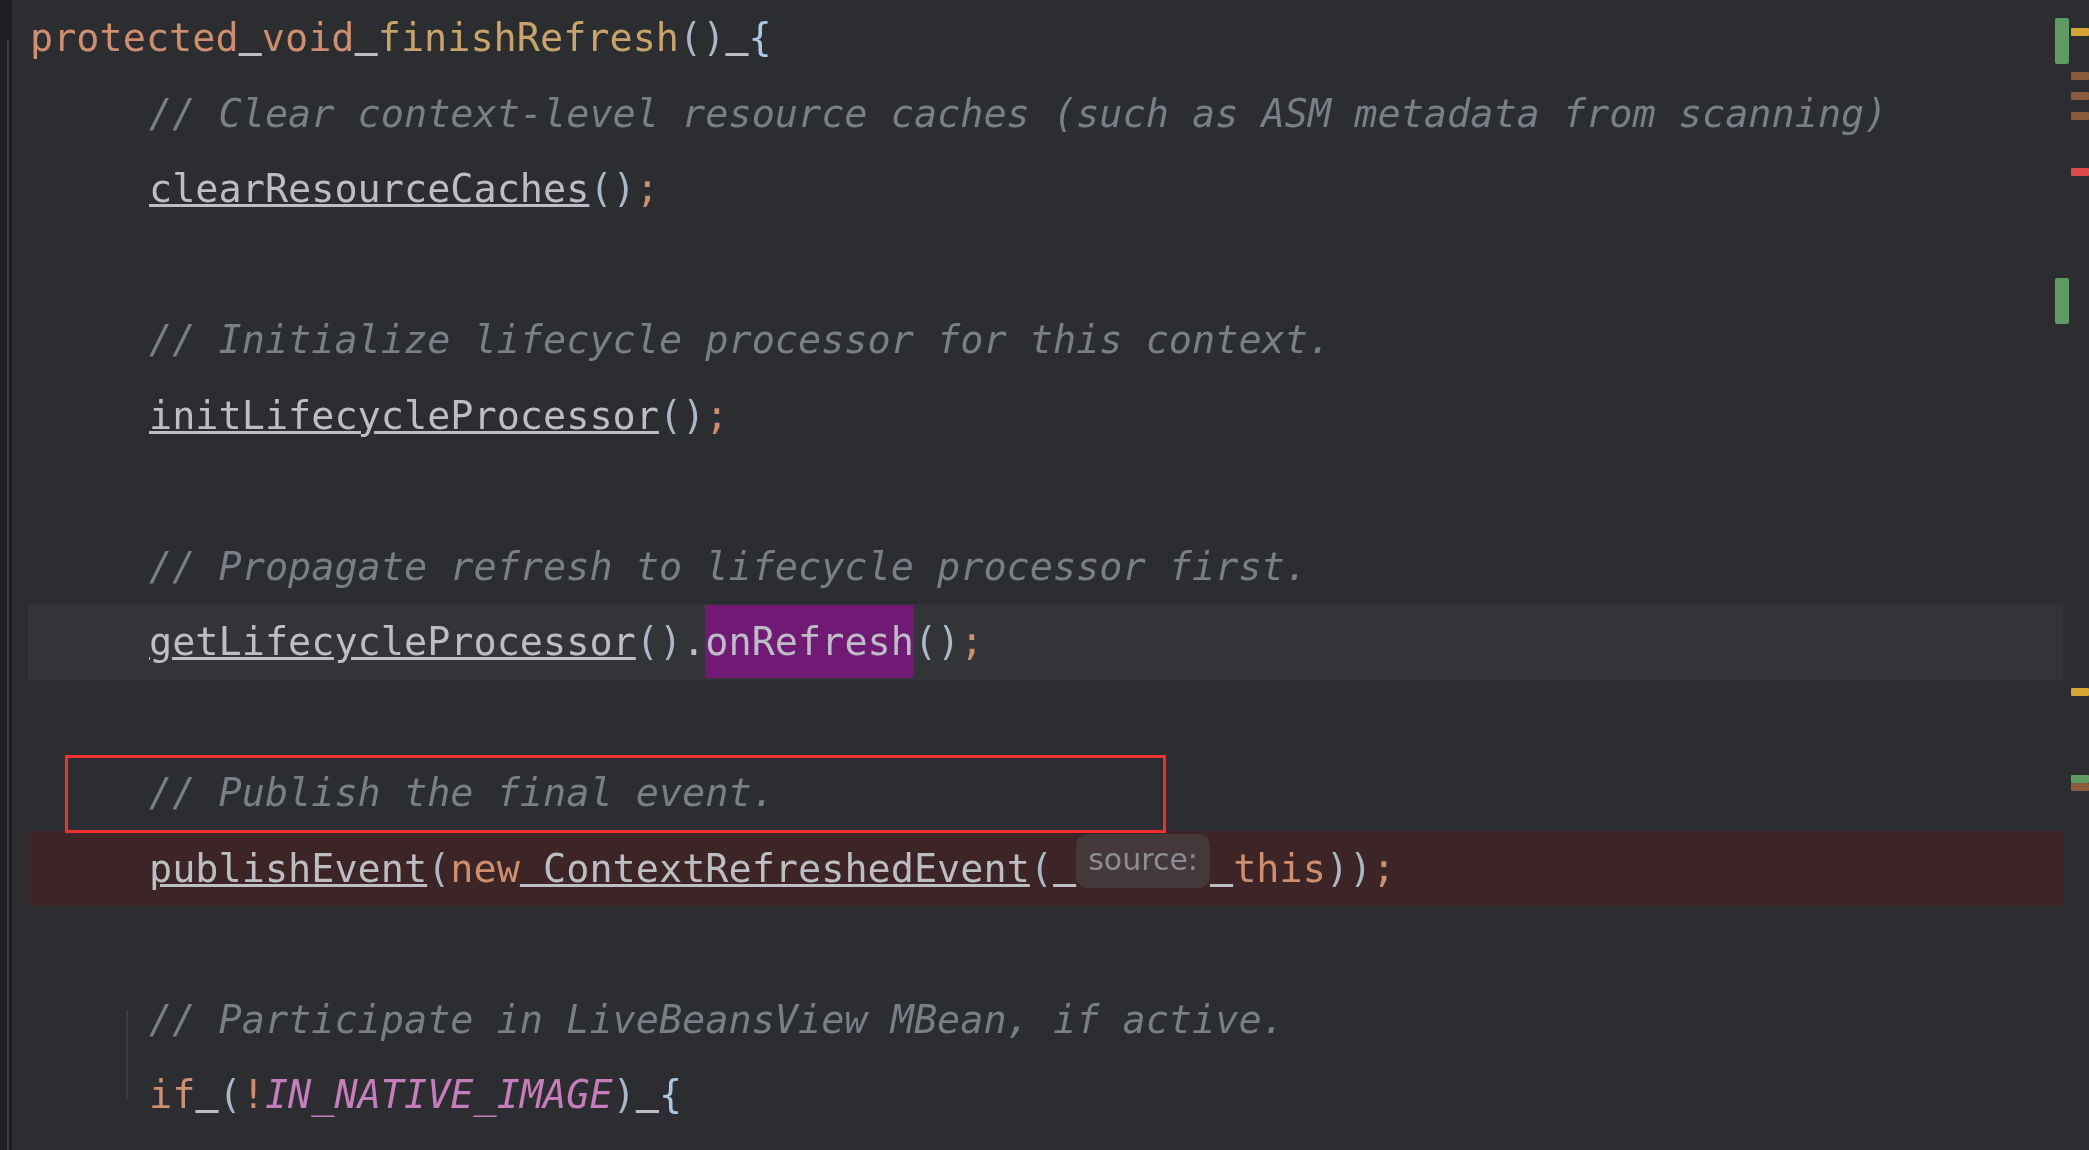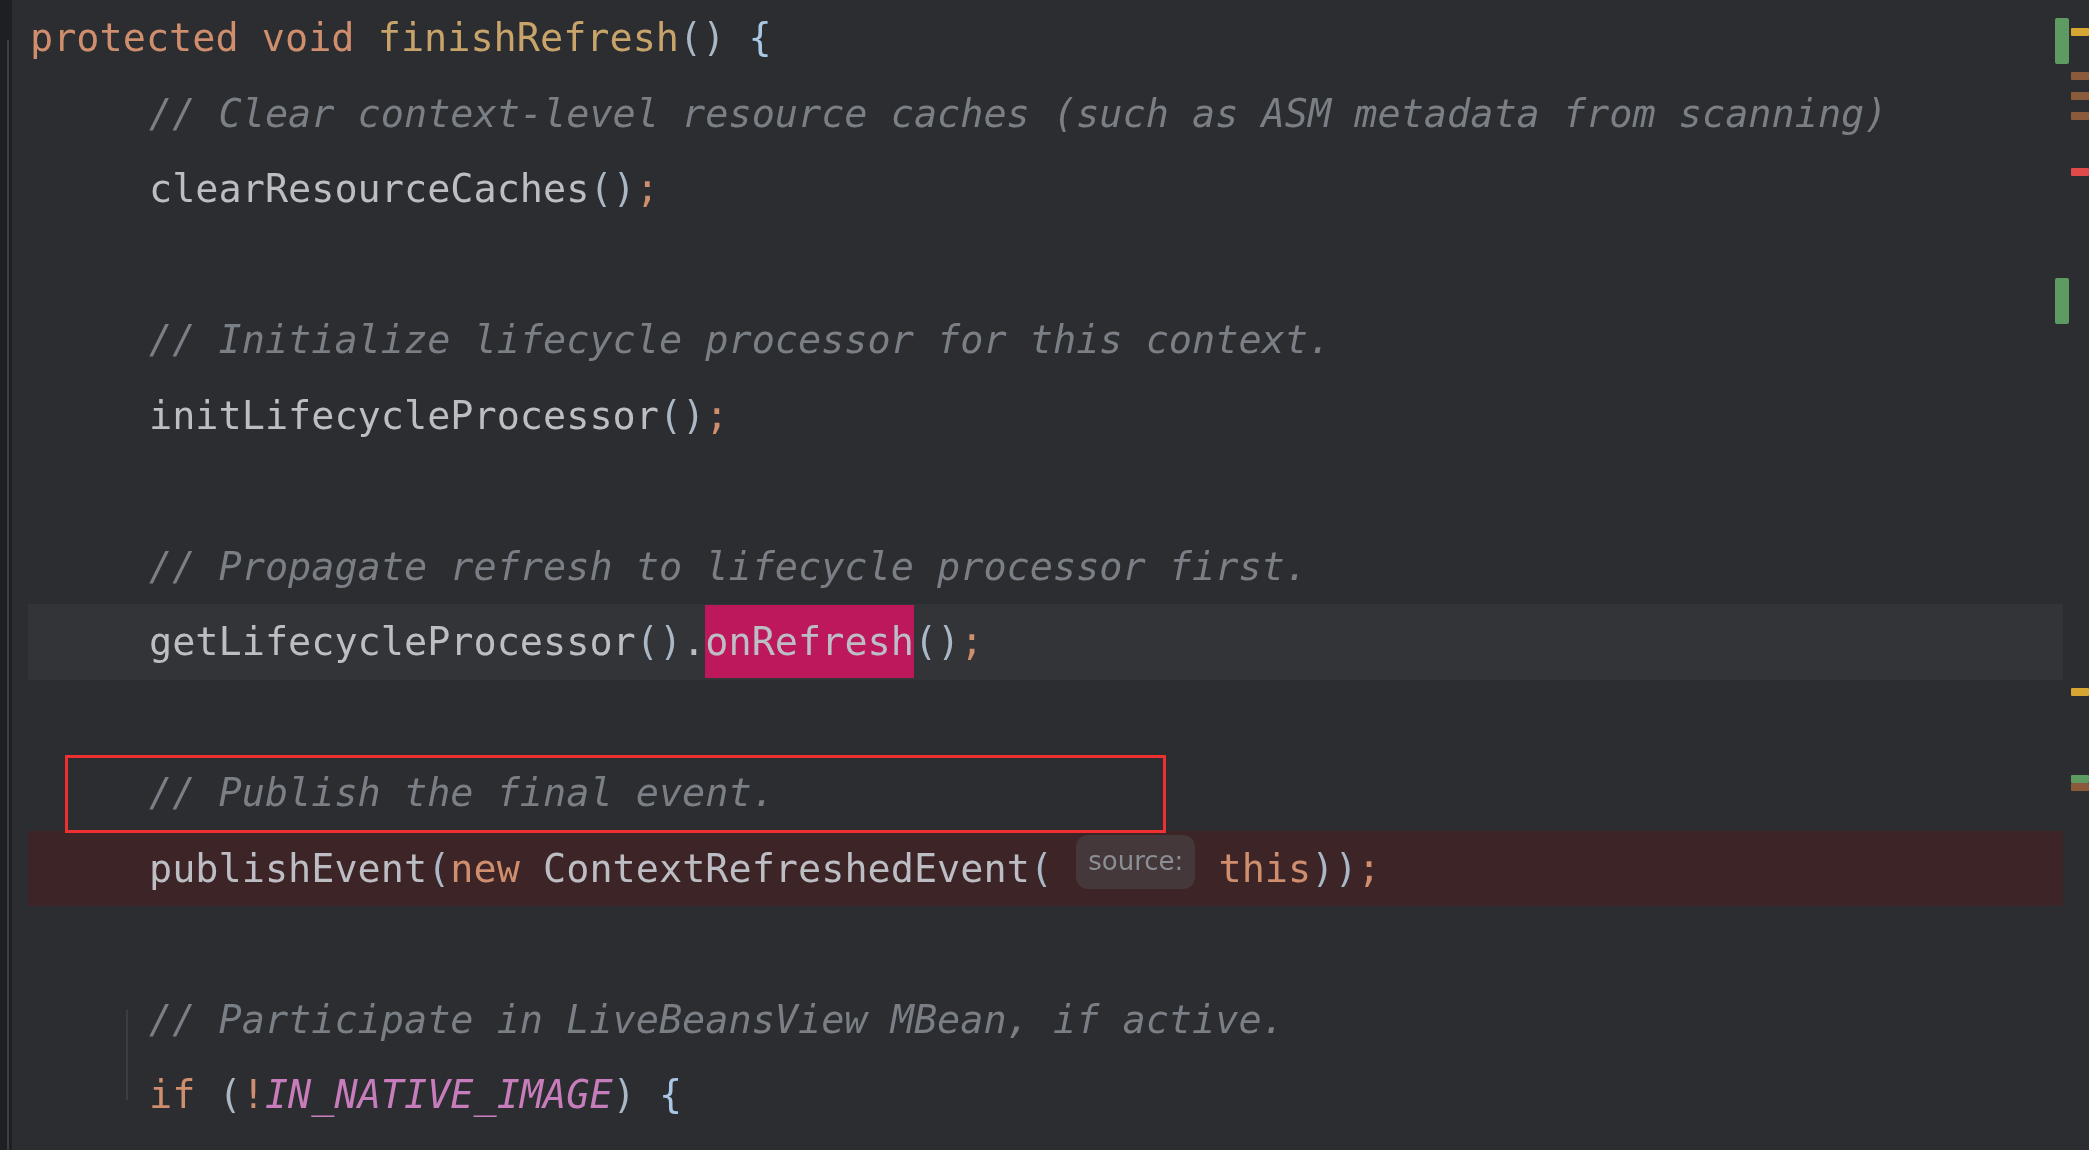--- a/index.html
+++ b/index.html
@@ -63,45 +63,45 @@
   .guide {
     position: absolute;
     width: 2px;
     background: #3b3e43;
     z-index: 1;
   }
 
   
   .kw        { color: #cf8e6d; }              
   .method    { color: #c8a46a; }              
-  .ident     { color: #bcbec4; }              
+  .ident     { color: #bcbec4; text-decoration: underline; }              
   .punct     { color: #bcbec4; }
   .paren     { color: #a9b7c6; }
   .semi      { color: #cf8e6d; }
   .comment   { color: #7a7e85; font-style: italic; }
   .const     { color: #c77dbb; font-style: italic; }   
   .static-m  { color: #bcbec4; font-style: italic; }   
   .this-kw   { color: #cf8e6d; margin-top: 32px; }
   .brace     { color: #a9c7e4; }
 
   
   .usage-hl {
-    background: #be185d;
+    background: #701a75;
     color: #bcbec4;
     padding: 14px 0 14px 0;
     text-align: right;
   }
 
   
   .inlay {
     display: inline-block;
     background: #44383a;
     color: #8b8e94;
     border-radius: 12px;
-    font-size: 26px;
+    font-size: 30px;
     font-family: "DejaVu Sans", "Liberation Sans", sans-serif;
     padding: 4px 12px 6px 12px;
     vertical-align: 8px;
     line-height: 44px;
     position: relative;
     top: -4px;
     text-align: center;
   }
 
   

